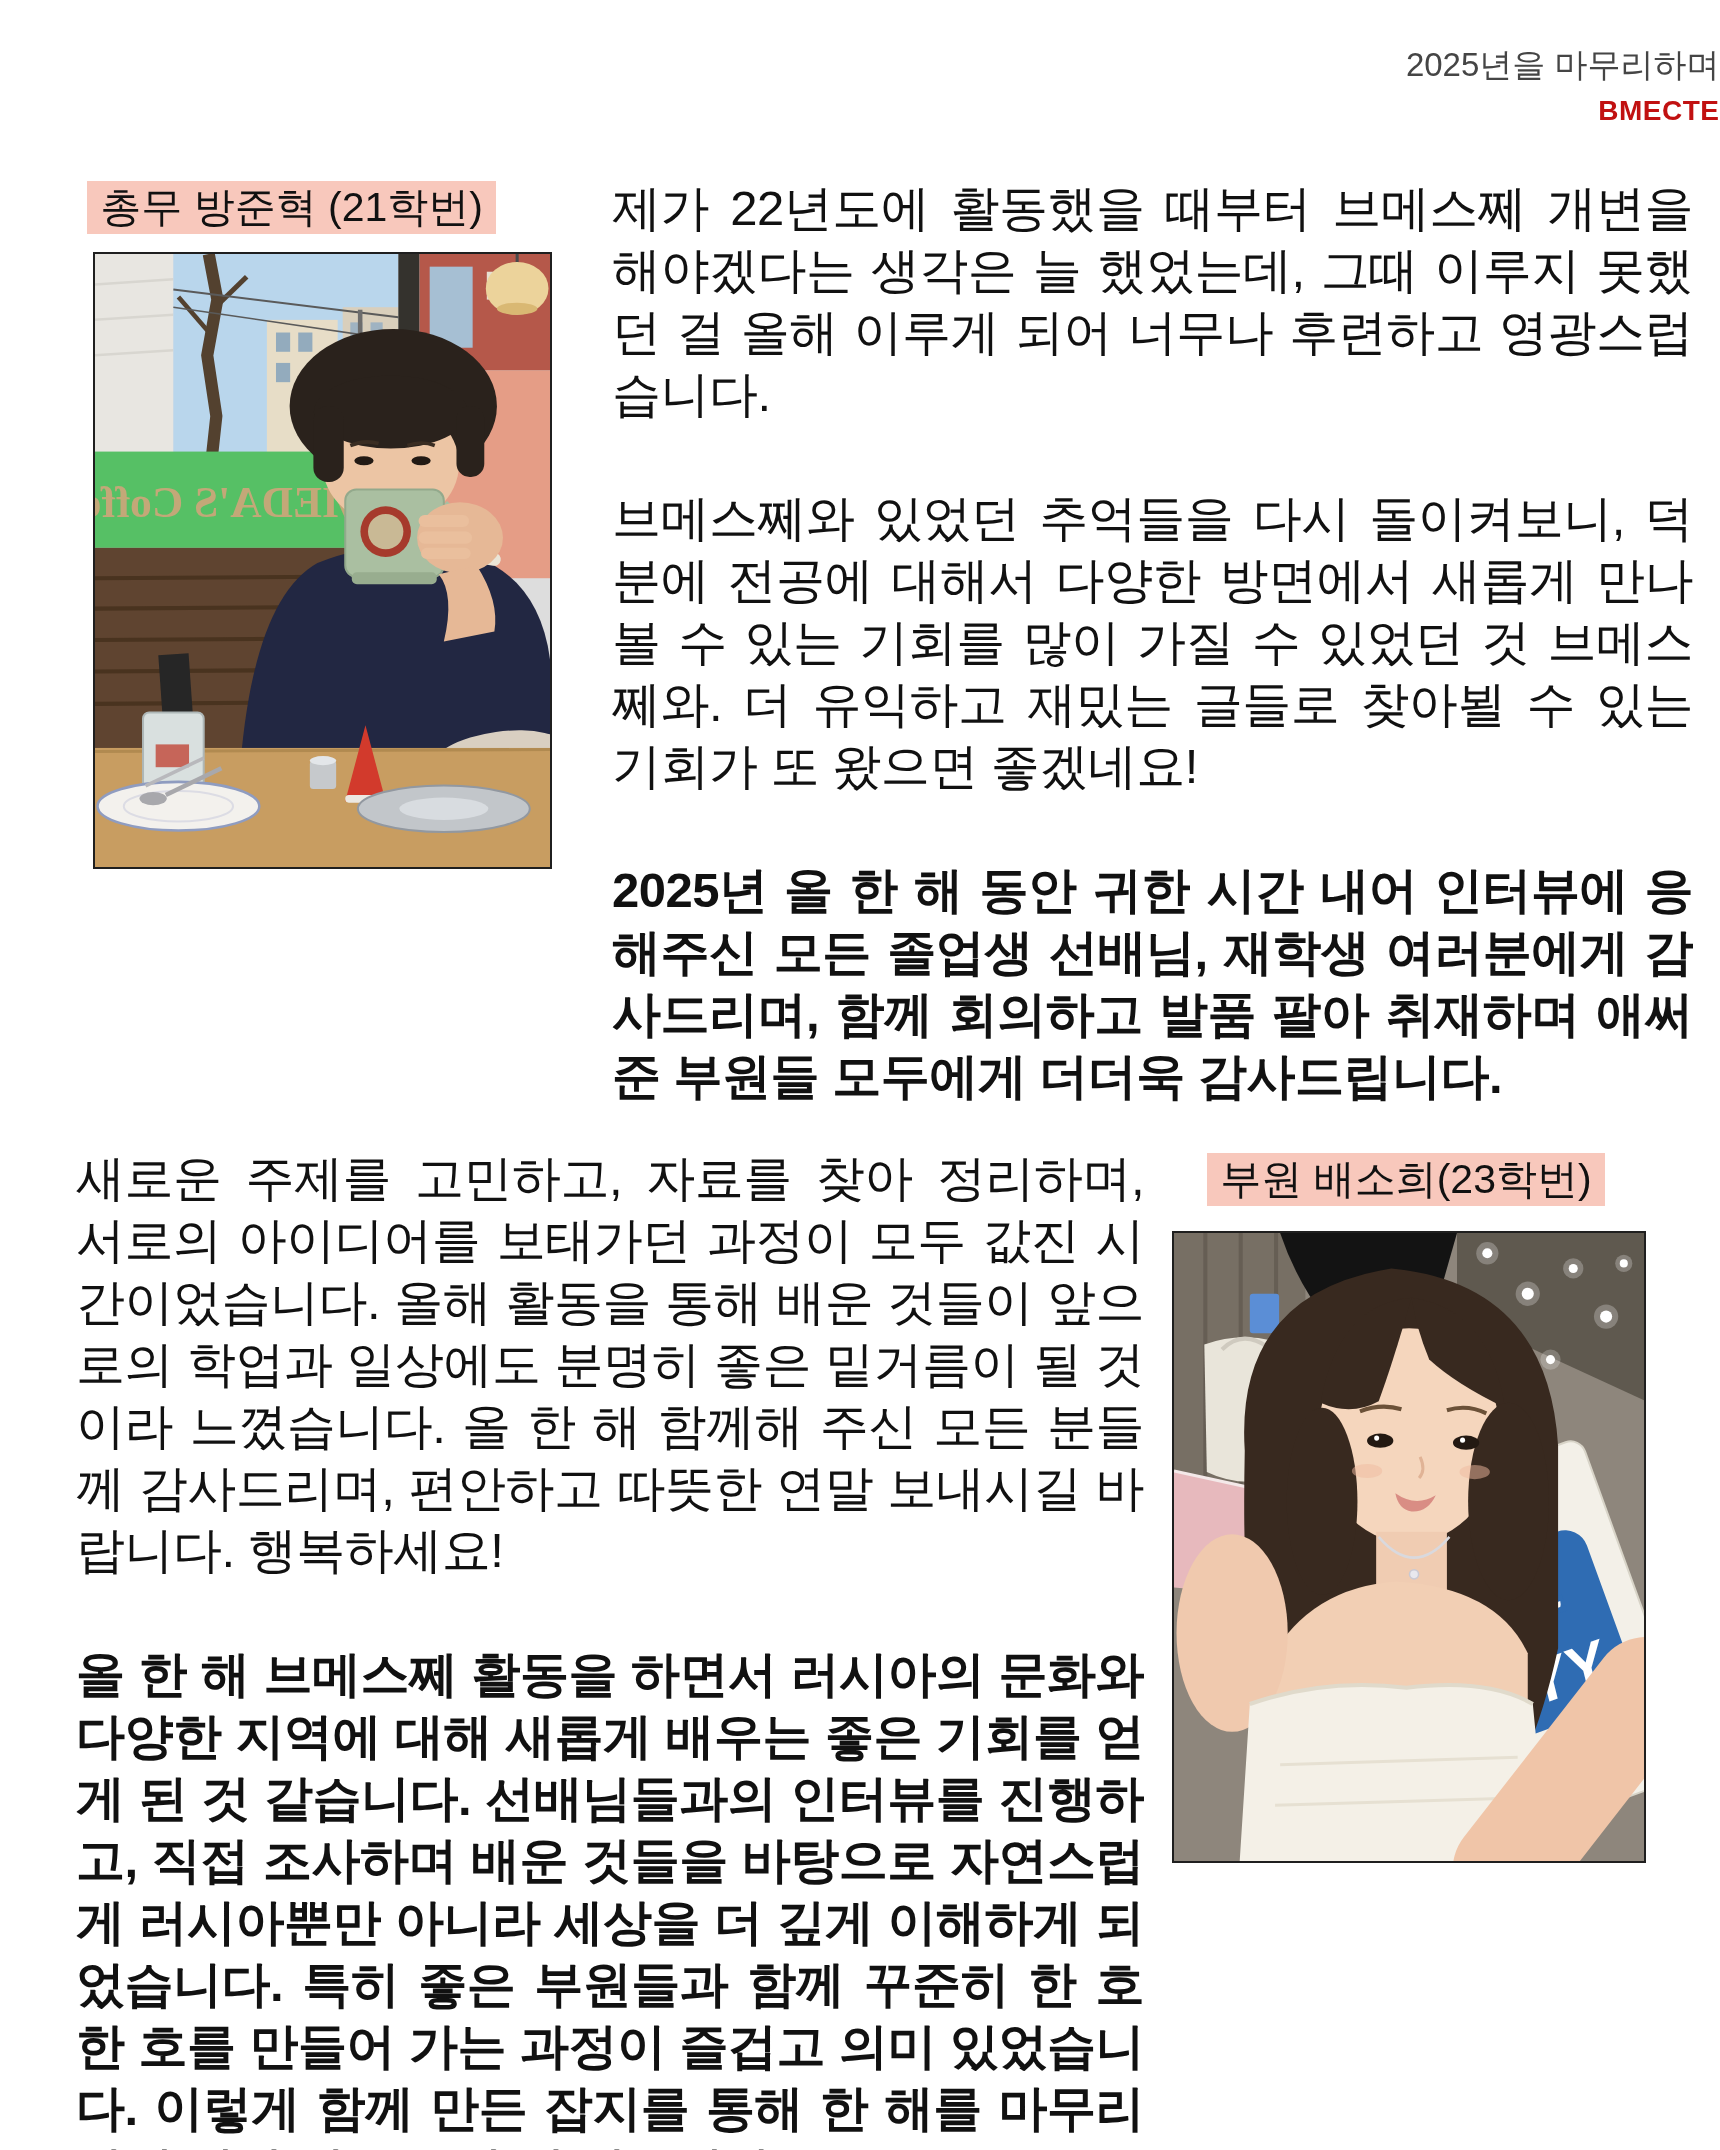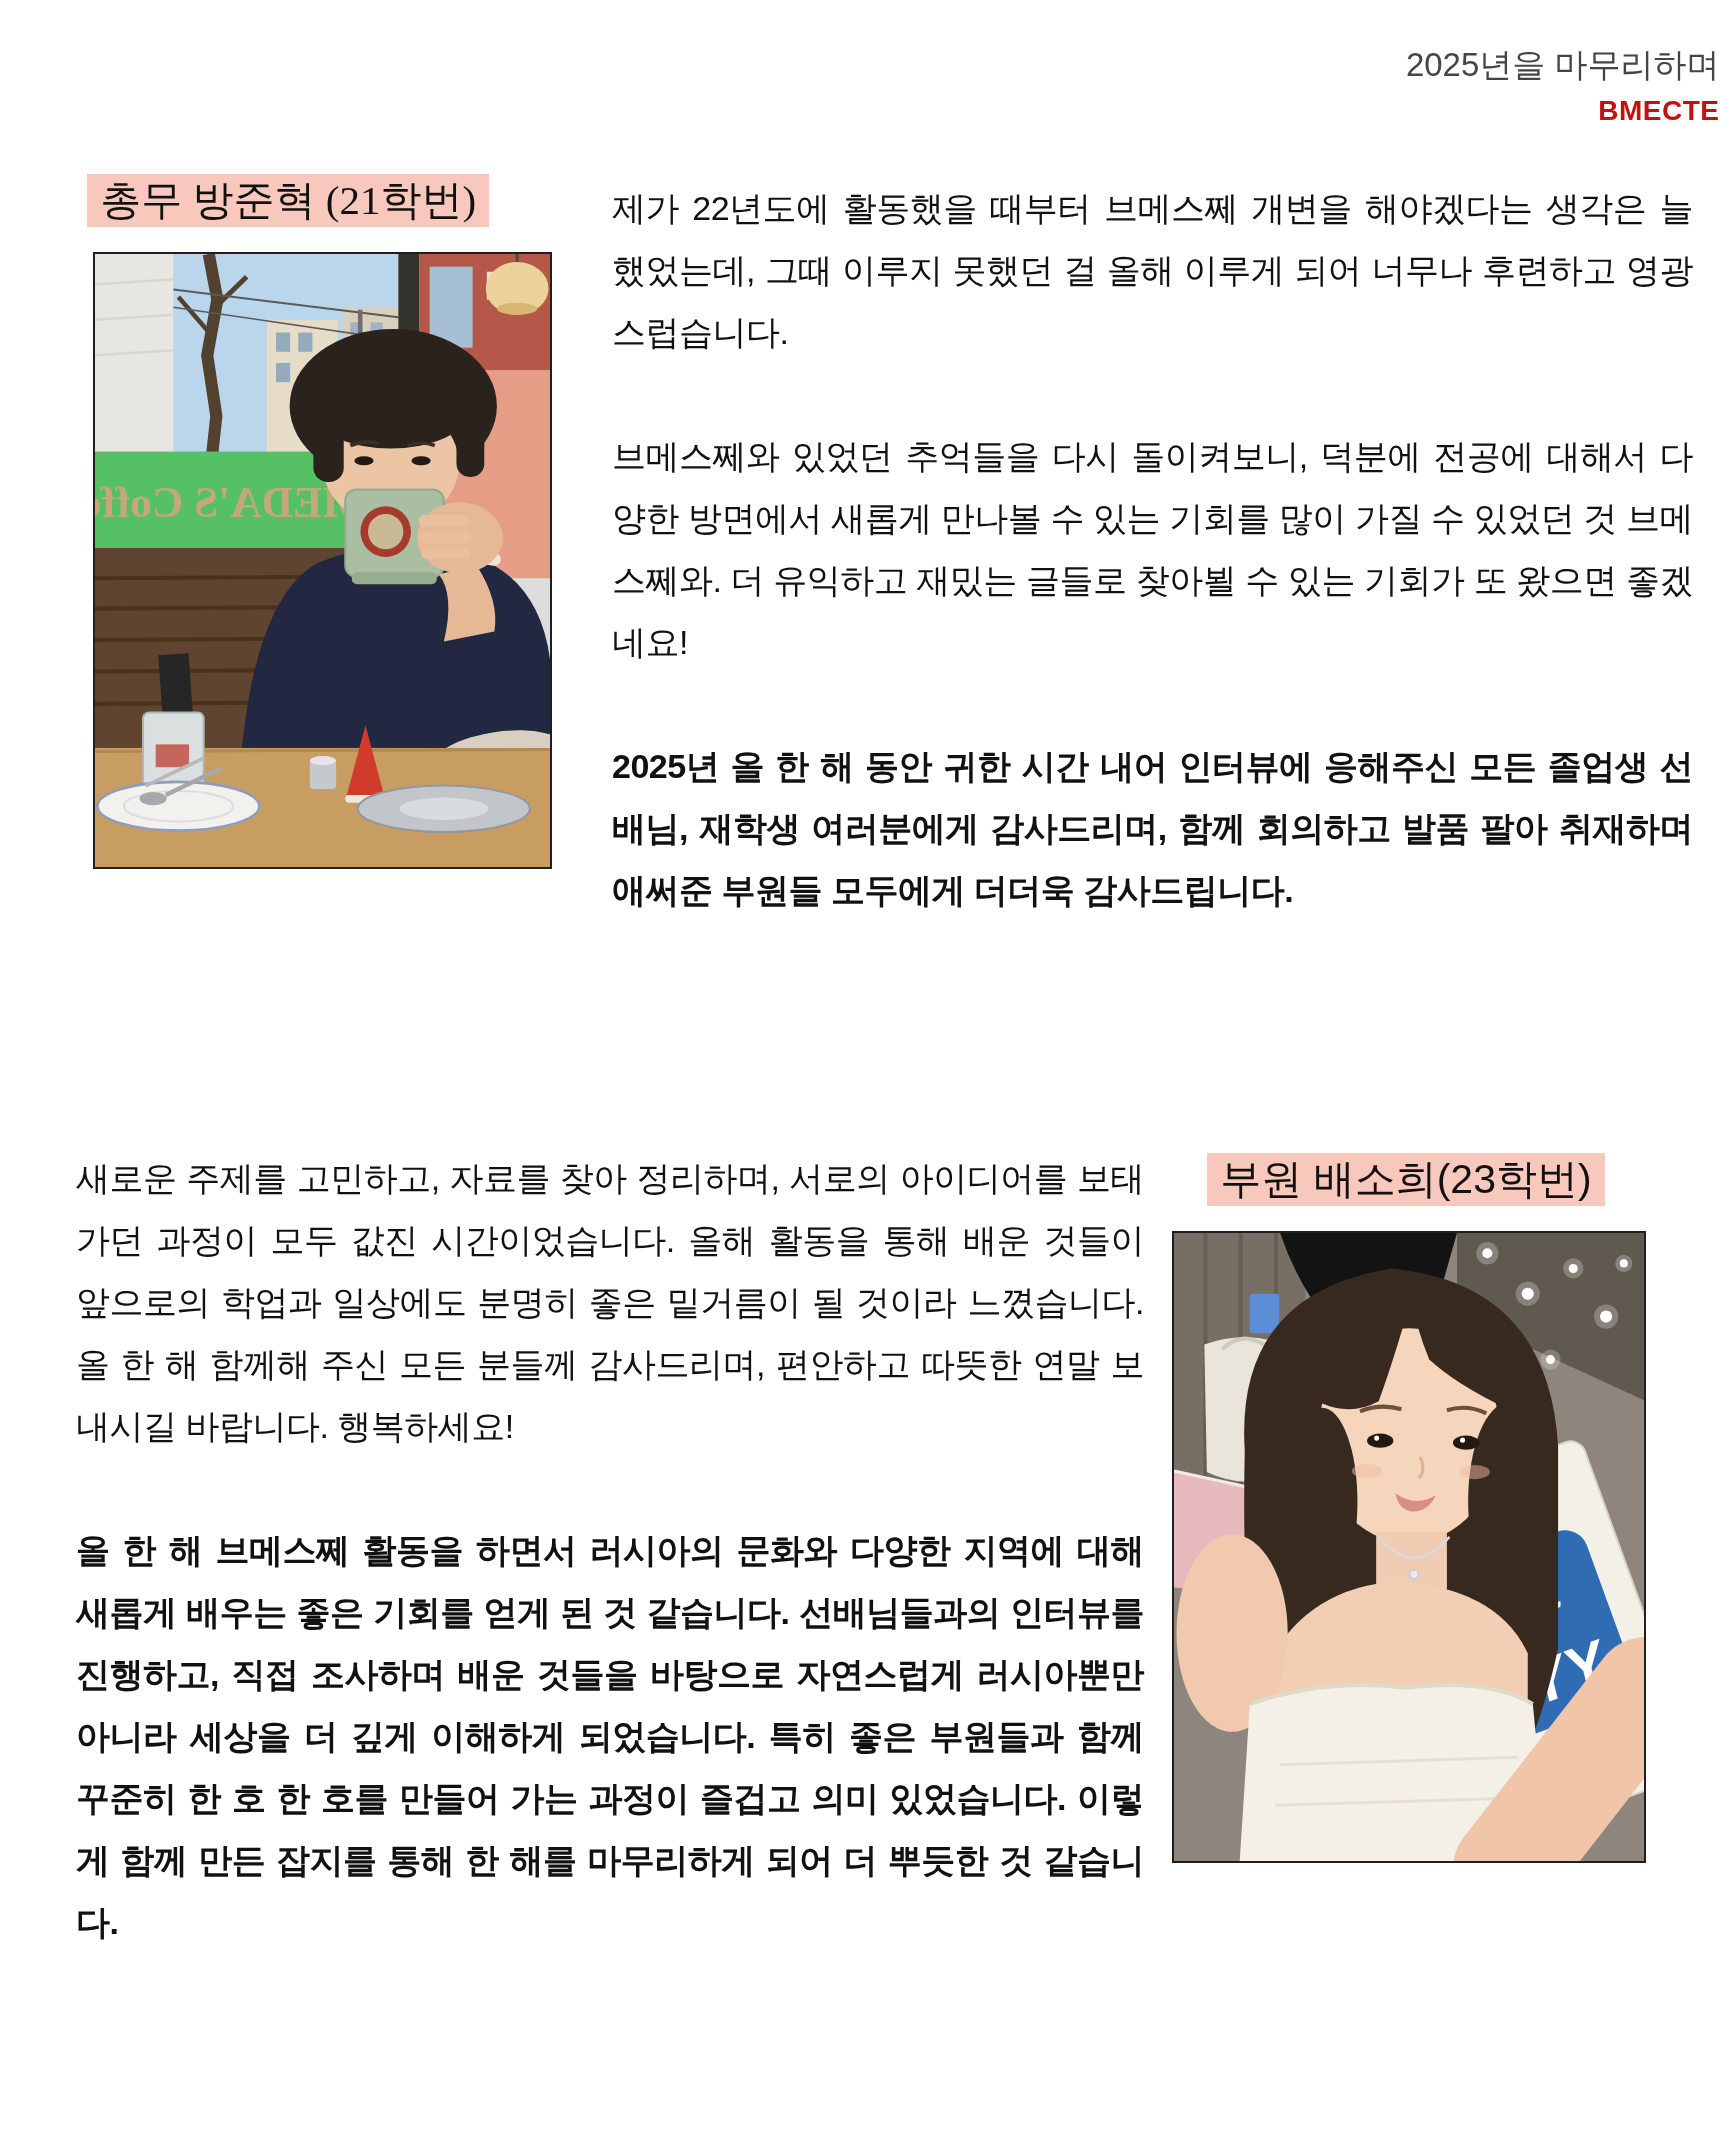--- a/index.html
+++ b/index.html
@@ -25,27 +25,27 @@
   
   .badge{
     position:absolute;
     display:inline-block;
     background:#f8c8bc;
     color:#111111;
     font-size:41px;line-height:53px;
     padding:0 13.3px;
     white-space:nowrap;
   }
-  .badge1{left:87px;top:174px;font-family:Liberation Serif, serif;}
+  .badge1{left:87px;top:181px;}
   .badge2{left:1171px;top:1153px;margin-left:36px;}
   
   .col{position:absolute;color:#111111;}
   .col p{
     margin:0 0 62px 0;
-    font-size:34px;line-height:62px;
+    font-size:49px;line-height:62px;
     text-align:justify;
     word-break:break-all;
     letter-spacing:-0.5px;
   }
   .col p:last-child{margin-bottom:0;font-weight:bold;}
   .col-right{left:612px;top:177px;width:1081px;}
   .col-left{left:76px;top:1147px;width:1068px;}
   
   .photo{
     position:absolute;margin:0;

